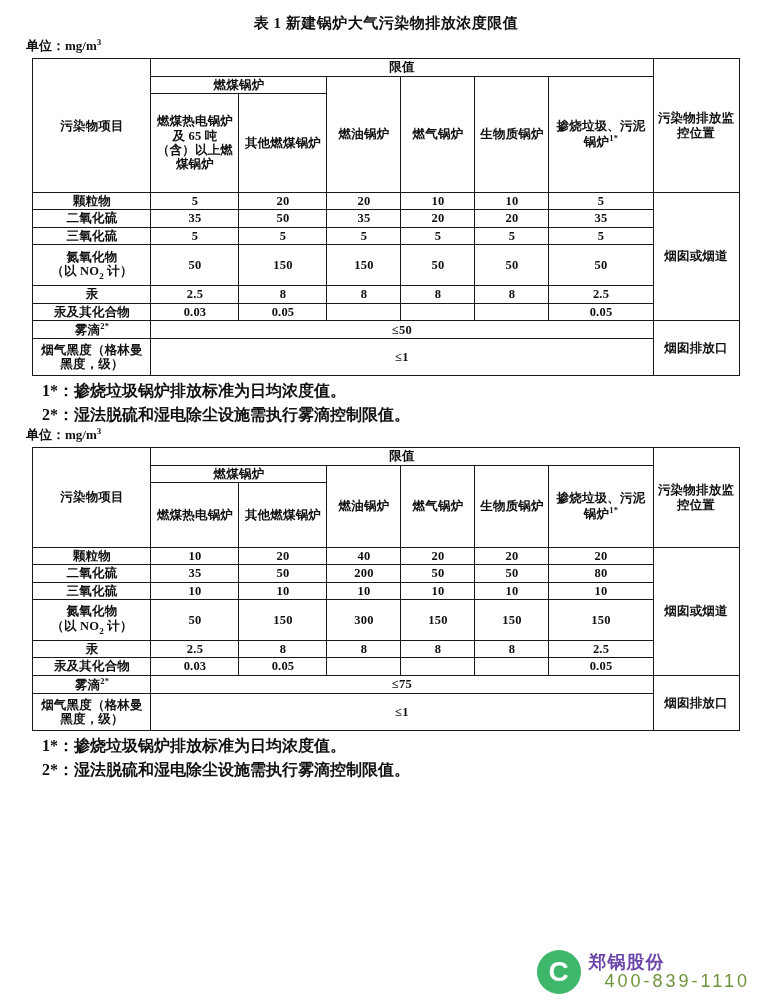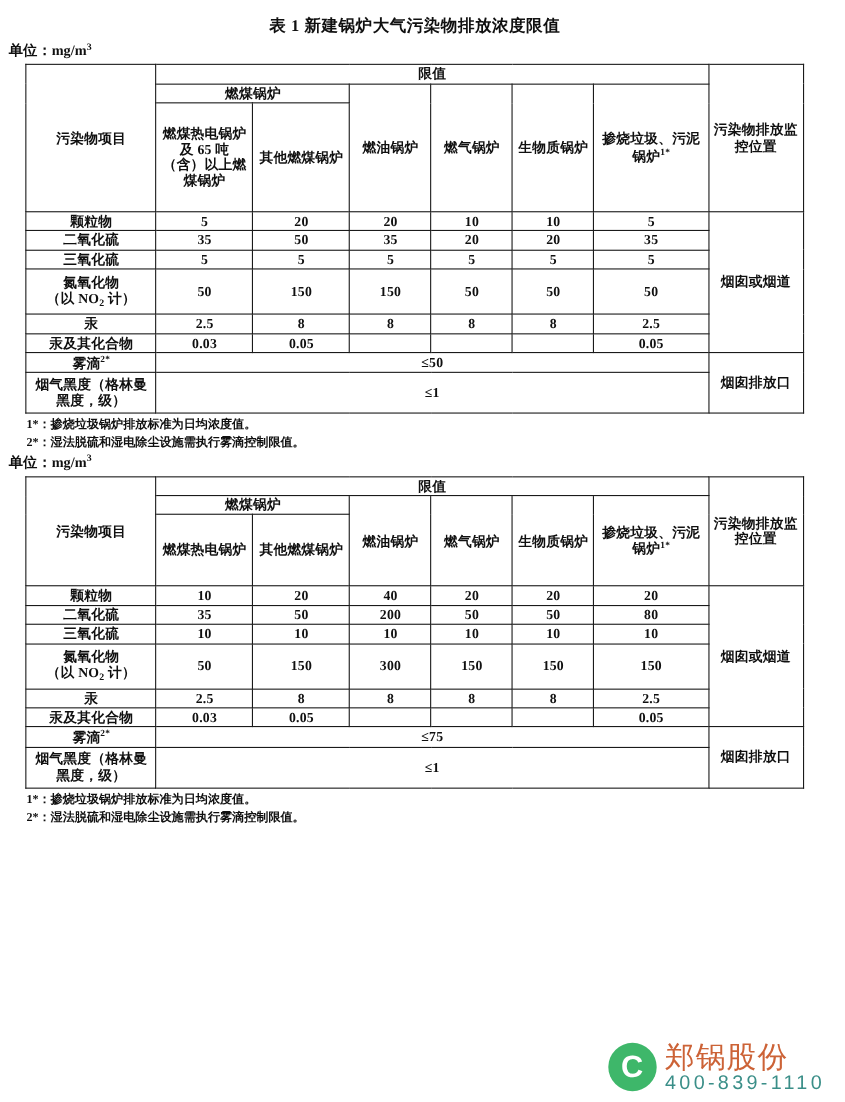--- a/index.html
+++ b/index.html
@@ -13,21 +13,21 @@
     font-family: "Liberation Serif", serif;
     color: #101010;
     position: relative;
     overflow: hidden;
   }
   .page {
     width: 768px;
     height: 1002px;
     position: relative;
     box-sizing: border-box;
-    padding: 10px 22px 0 8px;
+    padding: 10px 22px 0 26px;
   }
   .tbl-title {
     text-align: center;
     font-size: 15px;
     font-weight: bold;
     letter-spacing: 0.5px;
     margin-top: 4px;
     margin-bottom: 4px;
   }
   .unit-line {
@@ -59,21 +59,21 @@
   td.rowhdr {
     font-size: 12.5px;
     text-align: center;
   }
   td.num { font-size: 13px; font-weight: bold; }
   td.wide-note { font-size: 13px; }
   .h-limit { font-size: 14px; }
   .sup-mark { font-size: 8.5px; vertical-align: super; }
   .sub { font-size: 9px; vertical-align: sub; }
   .notes {
-    font-size: 11px;
+    font-size: 16px;
     font-weight: bold;
     line-height: 1.45;
     margin-top: 3px;
     padding-left: 16px;
   }
   .notes div { white-space: nowrap; }
   .watermark {
     position: absolute;
     right: 18px;
     bottom: 8px;
@@ -89,31 +89,32 @@
     font-size: 28px;
     font-weight: bold;
     display: flex;
     align-items: center;
     justify-content: center;
     font-family: "Liberation Sans", sans-serif;
     margin-right: 8px;
   }
   .wm-text { line-height: 1.05; }
   .wm-name {
-    font-size: 27px;
-    font-weight: normal;
-    color: #c2410c;
+    font-size: 18px;
+    font-weight: bold;
+    color: #4c1d95;
     font-family: "Liberation Sans", sans-serif;
     letter-spacing: 1px;
   }
   .wm-phone {
     font-size: 18px;
-    color: #0f766e;
+    color: #4d7c0f;
     font-family: "Liberation Sans", sans-serif;
     letter-spacing: 3px;
+    margin-left: 16px;
   }
   .t2-title { margin-top: 0px; }
 </style>
 </head>
 <body>
 
 <div class="page">
 
   <div class="tbl-title">表 1 新建锅炉大气污染物排放浓度限值</div>
   <div class="unit-line">

